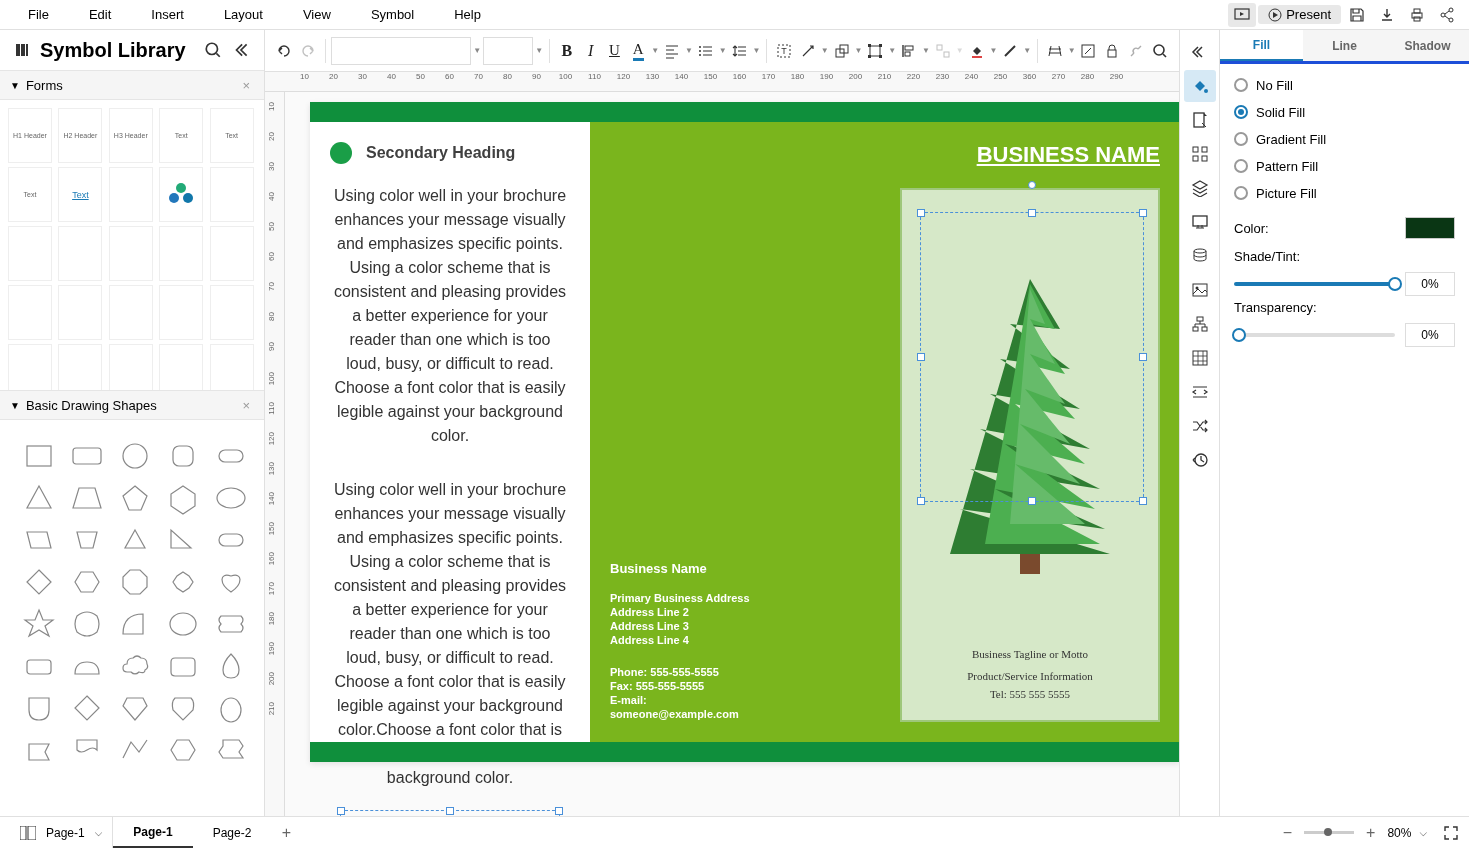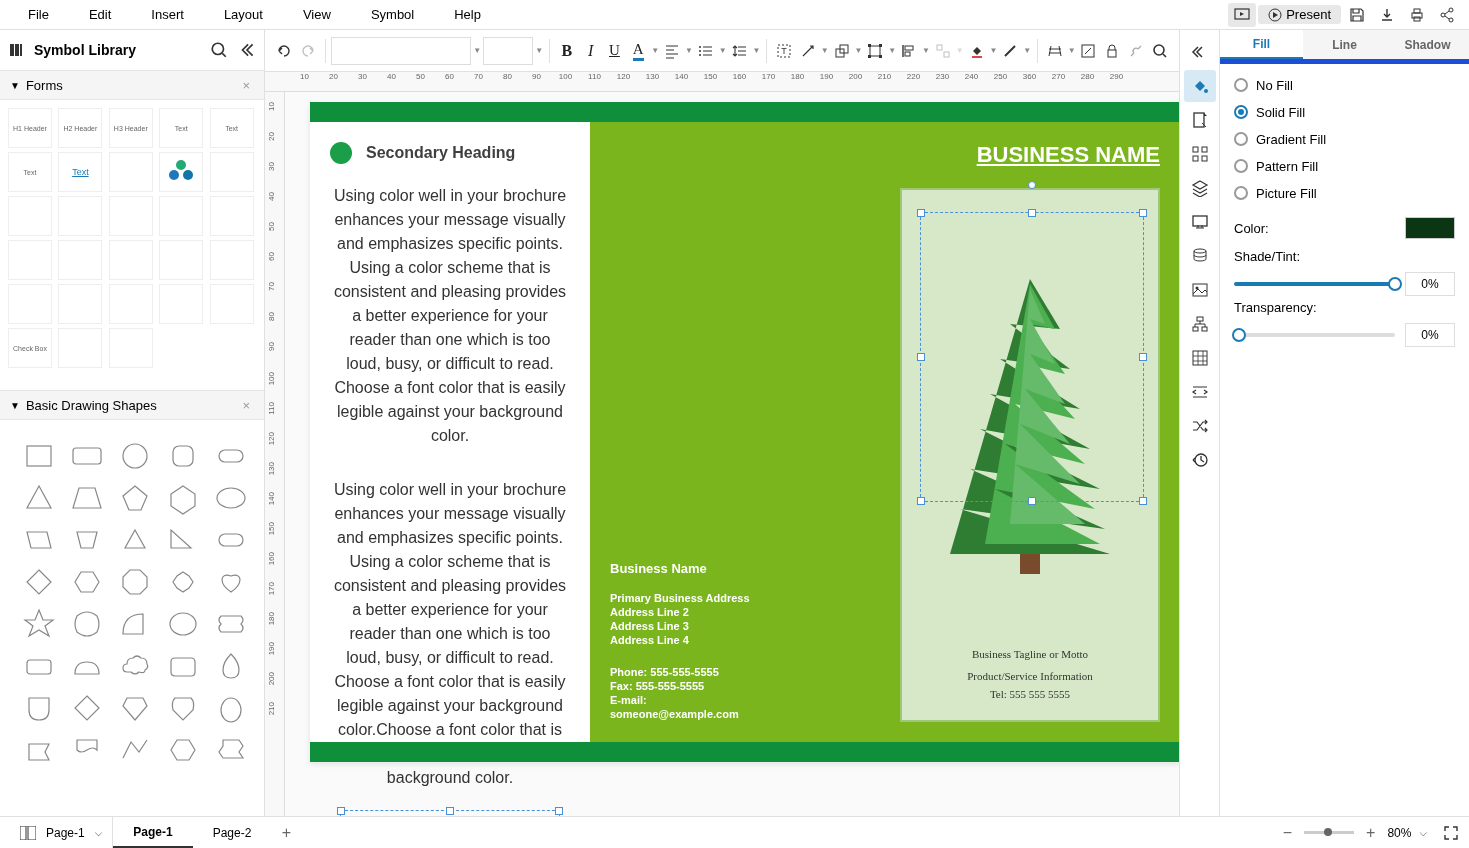--- a/index.html
+++ b/index.html
@@ -11,33 +11,33 @@
 .menubar .right-items { margin-left: auto; display: flex; gap: 2px; align-items: center; text-align: center; }
 .menubar .icon-btn { width: 28px; height: 24px; display: flex; align-items: center; justify-content: center; cursor: pointer; border-radius: 3px; }
 .menubar .icon-btn.active { background: #e8e8e8; }
 .present-btn { display: flex; align-items: center; gap: 4px; padding: 2px 10px; background: #e8e8e8; border-radius: 3px; cursor: pointer; font-size: 13px; }
 
 
 .main { flex: 1; display: flex; overflow: hidden; }
 
 
 .sidebar-left { width: 265px; background: #fff; border-right: 1px solid #e0e0e0; display: flex; flex-direction: column; }
-.symbol-header { height: 40px; display: flex; align-items: center; padding: 0 8px; font-size: 14px; font-weight: 600; gap: 10px; }
+.symbol-header { height: 40px; display: flex; align-items: center; padding: 0 14px; font-size: 20px; font-weight: 600; gap: 10px; }
 .symbol-header .title { flex: 1; }
 .symbol-header .icon { width: 18px; height: 18px; cursor: pointer; }
 .section-header { height: 30px; background: #f5f5f5; display: flex; align-items: center; padding: 0 10px; font-size: 13px; border-top: 1px solid #e5e5e5; border-bottom: 1px solid #e5e5e5; }
 .section-header .chevron { margin-right: 6px; font-size: 10px; }
 .section-header .close-x { margin-left: auto; color: #999; cursor: pointer; padding: 0 4px; }
 .section-body { padding: 8px; flex: 0 0 auto; }
 .grid-shapes { display: grid; grid-template-columns: repeat(5, 1fr); gap: 6px; padding: 10px; }
 .shape-cell { width: 42px; height: 36px; display: flex; align-items: center; justify-content: center; cursor: pointer; }
 .shape-cell svg { stroke: #888; fill: none; stroke-width: 1.2; }
 .forms-body { height: 290px; overflow: auto; }
 .forms-grid { display: grid; grid-template-columns: repeat(5, 1fr); gap: 4px; }
-.form-thumb { width: 44px; height: 40px; border: 1px solid #eee; display: flex; align-items: center; justify-content: center; font-size: 7px; color: #666; cursor: pointer; background: #fff; }
+.form-thumb { width: 44px; height: 55px; border: 1px solid #eee; display: flex; align-items: center; justify-content: center; font-size: 7px; color: #666; cursor: pointer; background: #fff; }
 .shapes-body { flex: 1; overflow: auto; }
 
 
 .toolbar { height: 42px; border-bottom: 1px solid #e0e0e0; display: flex; align-items: center; padding: 0 8px; gap: 2px; }
 .tool-btn { width: 32px; height: 32px; display: flex; align-items: center; justify-content: center; cursor: pointer; border-radius: 3px; color: #222; }
 .tool-sep { width: 1px; height: 24px; background: #e0e0e0; margin: 0 4px; }
 .font-select { width: 140px; height: 28px; border: 1px solid #ddd; padding: 0 6px; font-size: 12px; background: #fff; }
 .size-select { width: 50px; height: 28px; border: 1px solid #ddd; padding: 0 4px; font-size: 12px; background: #fff; }
 .dd { width: 10px; color: #888; font-size: 8px; }
 
@@ -78,21 +78,21 @@
 .mid-content .line { margin-bottom: 2px; font-weight: 600; }
 .mid-content .block2 { margin-top: 20px; }
 
 
 .vstrip { width: 40px; background: #fff; border-left: 1px solid #e0e0e0; display: flex; flex-direction: column; align-items: center; padding-top: 6px; gap: 2px; }
 .vstrip .vbtn { width: 32px; height: 32px; display: flex; align-items: center; justify-content: center; cursor: pointer; color: #333; border-radius: 3px; }
 .vstrip .vbtn.active { background: #d6e9f5; color: #1a7ab5; }
 
 
 .right-panel { width: 250px; background: #fff; border-left: 1px solid #e0e0e0; display: flex; flex-direction: column; }
-.rp-tabs { height: 34px; display: flex; border-bottom: 5px solid #1d4ed8; }
+.rp-tabs { height: 34px; display: flex; border-bottom: 3px solid #1d4ed8; }
 .rp-tab { flex: 1; display: flex; align-items: center; justify-content: center; font-size: 12px; font-weight: 600; cursor: pointer; color: #666; }
 .rp-tab.active { color: #1a7ab5; border-bottom: 2px solid #1a7ab5; background: #fff; }
 .rp-tab:not(.active) { background: #f5f5f5; }
 .rp-body { padding: 14px; font-size: 13px; }
 .radio-row { display: flex; gap: 8px; margin-bottom: 12px; cursor: pointer; }
 .radio { width: 14px; height: 14px; border: 2px solid #999; border-radius: 50%; display: flex; align-items: center; justify-content: center; }
 .radio.checked { border-color: #1a7ab5; }
 .radio.checked::after { content: ''; width: 6px; height: 6px; background: #1a7ab5; border-radius: 50%; }
 .color-row { display: flex; align-items: center; justify-content: space-between; margin: 16px 0 10px; }
 .color-swatch { width: 50px; height: 22px; background: #0a3614; border: 1px solid #ccc; cursor: pointer; }

